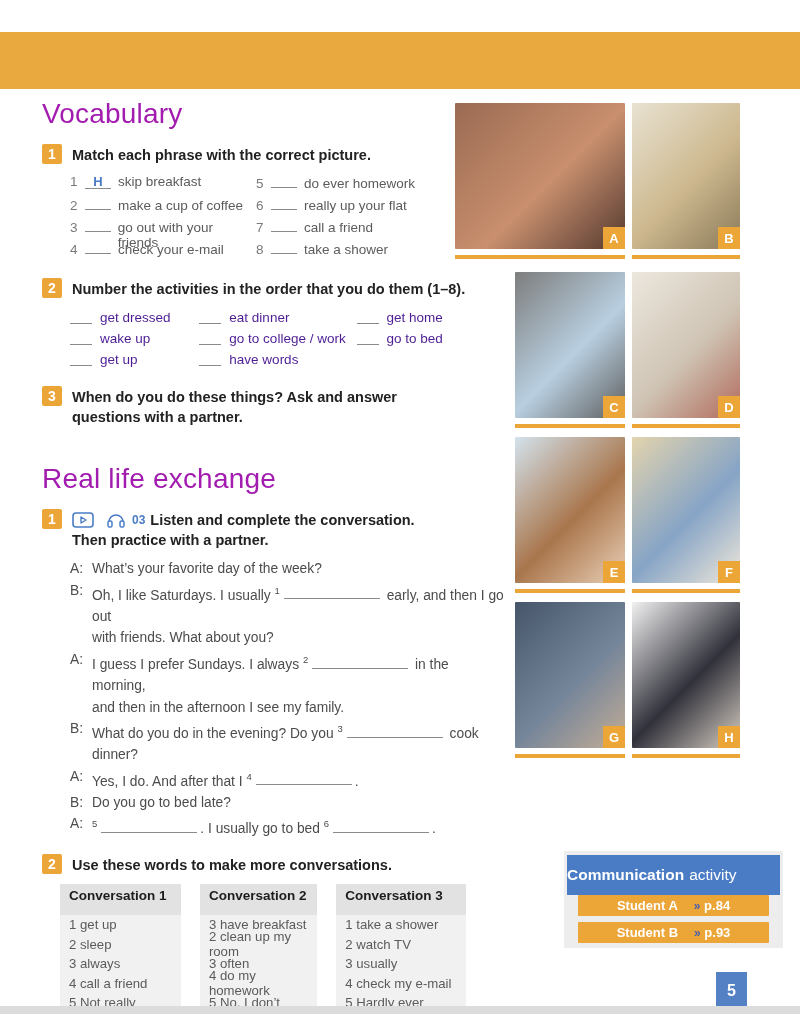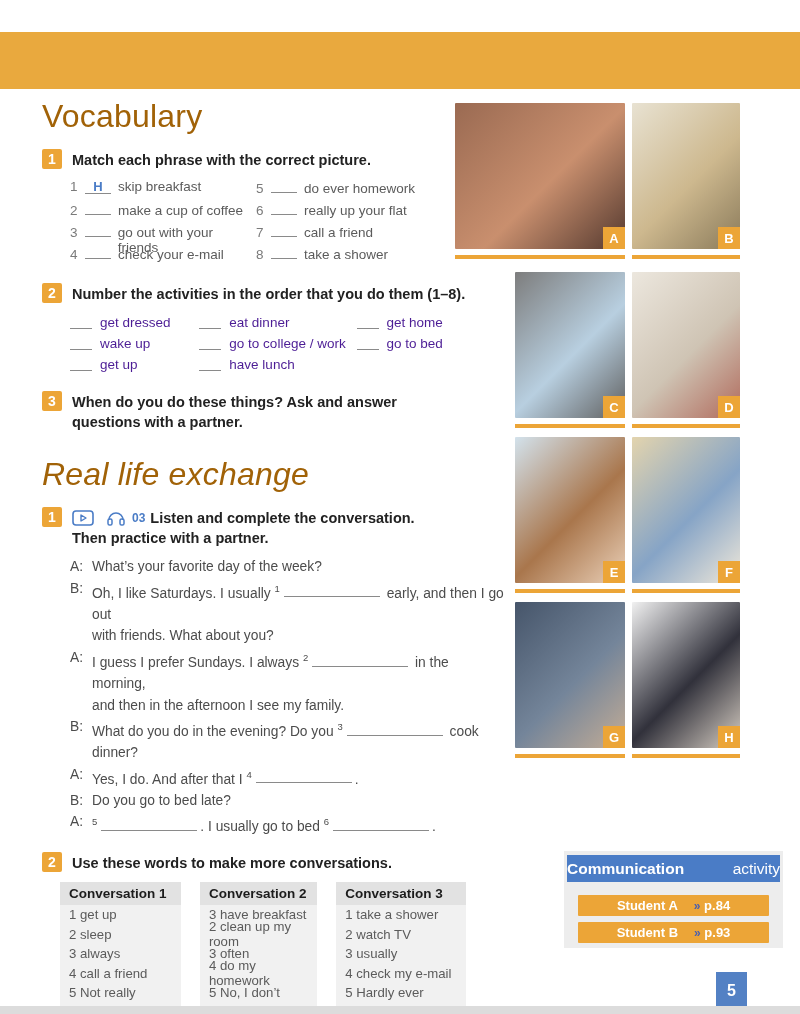--- a/index.html
+++ b/index.html
@@ -3,70 +3,70 @@
 <meta charset="utf-8">
 <style>
   html,body{margin:0;padding:0;background:#ffffff;}
   .page{position:relative;width:800px;height:1014px;background:#ffffff;overflow:hidden;
         font-family:"Liberation Sans",sans-serif;}
   .top-banner{position:absolute;left:0;top:32px;width:800px;height:57px;background:#E9A93E;}
   .bottom-strip{position:absolute;left:0;top:1006px;width:800px;height:8px;background:#DCDCDC;}
 
   
   .left-col{position:absolute;left:42px;top:98px;width:424px;}
-  .section-title{font-size:32px;color:#a16207;font-weight:500;margin:0 0 14px 0;letter-spacing:.2px;}
+  .section-title{font-size:28px;color:#a21caf;font-weight:500;margin:0 0 14px 0;letter-spacing:.2px;}
   .ex-header{display:flex;align-items:flex-start;margin:10px 0 8px 0;}
   .num-badge{flex:0 0 auto;width:20px;height:20px;background:#ECA537;color:#fff;font-weight:bold;
              font-size:14px;display:flex;align-items:center;justify-content:center;border-radius:2px;}
   .ex-title{margin-left:10px;font-size:14.5px;font-weight:bold;color:#222;line-height:1.35;padding-top:2px;}
 
   .vocab-items{display:flex;margin:4px 0 2px 28px;}
   .vocab-col{width:186px;}
   .vocab-col + .vocab-col{margin-left:0px;}
   .vitem{display:flex;align-items:baseline;height:22px;font-size:13.5px;color:#5b5b5b;}
   .vnum{width:13px;color:#7a7a7a;}
   .vblank{display:inline-block;width:26px;border-bottom:1.4px solid #8a8a8a;height:13px;margin:0 7px 0 2px;
           text-align:center;font-weight:bold;color:#4A7CC6;font-size:13px;line-height:13px;}
 
   .ex2-cols{display:flex;margin:4px 0 0 28px;}
   .ex2-col1{width:130px;} .ex2-col2{width:158px;} .ex2-col3{width:110px;}
   .e2item{display:flex;align-items:center;height:21px;font-size:13.5px;color:#4c1d95;}
   .e2blank{display:inline-block;width:22px;border-bottom:1.4px solid #8a8a8a;height:12px;margin-right:8px;}
 
   .example{margin:10px 0 0 28px;font-style:italic;color:#555;font-size:13.5px;}
 
-  .rle-title{margin-top:24px;font-style:italic;}
+  .rle-title{margin-top:36px;}
   .media-row{display:flex;align-items:center;gap:7px;}
   .icon-svg{display:block;}
   .track-num{color:#4A7CC6;font-weight:bold;font-size:12px;}
 
   .conv{margin:8px 0 0 28px;width:436px;}
   .conv-line{display:flex;font-size:13.8px;color:#4c4c4c;line-height:21.5px;}
   .conv-sp{width:22px;flex:0 0 auto;}
   .conv-text{flex:1;}
   .cblank{display:inline-block;width:96px;border-bottom:1.4px solid #8a8a8a;height:12px;margin:0 3px;}
   sup.bnum{font-size:9.5px;color:#4c4c4c;margin-right:1px;}
 
   .ctables{display:flex;gap:19px;margin:6px 0 0 18px;}
   .ctable{background:#F1F1F1;}
   .ct1{width:136px;} .ct2{width:132px;} .ct3{width:146px;}
-  .chead{background:#E2E2E2;font-weight:bold;color:#1c1c1c;font-size:13.5px;padding:4px 0 4px 9px;}
+  .chead{background:#E2E2E2;font-weight:bold;color:#1c1c1c;font-size:13.5px;padding:4px 0 12px 9px;}
   .crow{font-size:13.2px;color:#5b5b5b;padding:0 0 0 9px;height:19.5px;display:flex;align-items:center;}
   .ctable{padding-bottom:4px;}
 
   
   .photo{position:absolute;border-radius:1px;}
   .photo-letter{position:absolute;right:0;bottom:0;width:22px;height:22px;background:#ECA537;
                 color:#fff;font-weight:bold;font-size:13px;display:flex;align-items:center;justify-content:center;}
   .photo-bar{position:absolute;height:4px;background:#ECA537;}
 
   
   .comm-box{position:absolute;left:564px;top:851px;width:219px;height:97px;background:#EDEDED;}
-  .comm-head{position:absolute;left:3px;top:4px;right:3px;height:27px;background:#4A7CC6;color:#fff;
-             display:flex;align-items:center;justify-content:space-between;font-size:15.5px;}
+  .comm-head{position:absolute;left:3px;top:4px;right:3px;height:40px;background:#4A7CC6;color:#fff;
+             display:flex;align-items:center;justify-content:flex-start;font-size:15.5px;}
   .comm-head b{margin-right:5px;}
   .comm-links{position:absolute;left:14px;right:14px;top:38px;}
   .comm-pill{height:21px;border-radius:1px;background:#ECA537;margin-top:6px;display:flex;
              align-items:center;justify-content:center;gap:16px;color:#fff;font-weight:bold;font-size:13px;}
   .comm-chev{color:#4a5fae;font-size:12px;}
 
   .page-num{position:absolute;left:716px;top:972px;width:31px;height:38px;background:#5381C4;
             color:#fff;font-weight:bold;font-size:16px;display:flex;align-items:center;justify-content:center;}
 </style>
 </head>
@@ -153,21 +153,21 @@
           <div class="e2item">
             <span class="e2blank"></span>
             <span>eat dinner</span>
           </div>
           <div class="e2item">
             <span class="e2blank"></span>
             <span>go to college / work</span>
           </div>
           <div class="e2item">
             <span class="e2blank"></span>
-            <span>have lunch</span>
+            <span>have words</span>
           </div>
         </div>
         <div class="ex2-col3">
           <div class="e2item">
             <span class="e2blank"></span>
             <span>get home</span>
           </div>
           <div class="e2item">
             <span class="e2blank"></span>
             <span>go to bed</span>

